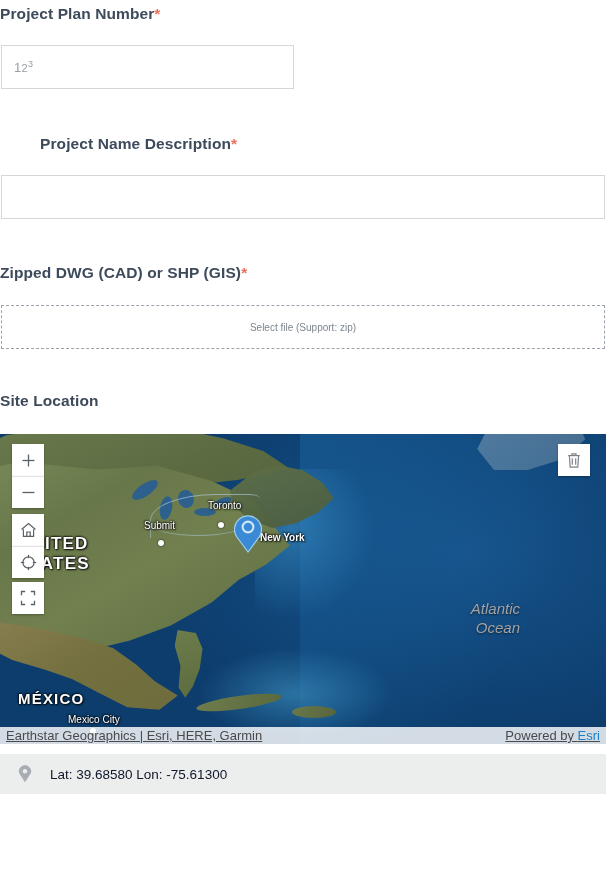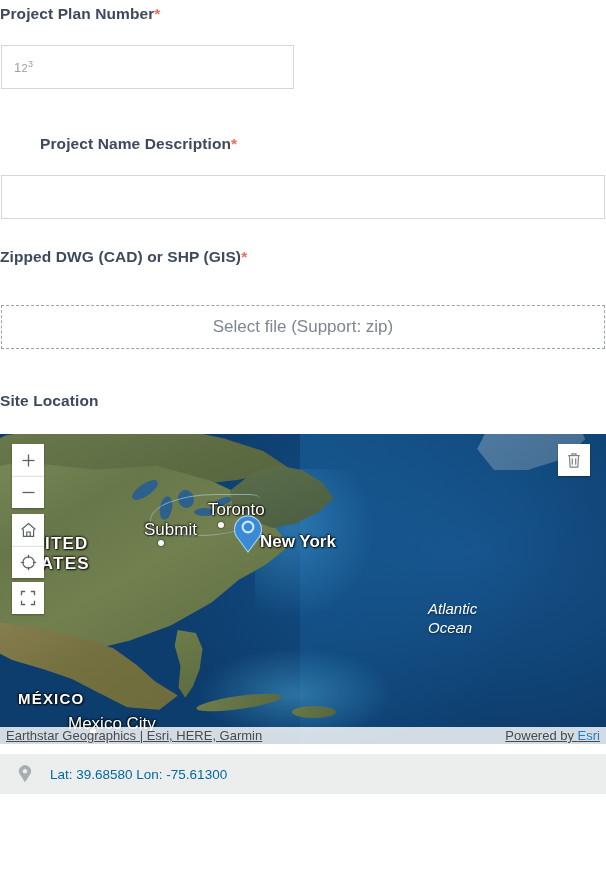--- a/index.html
+++ b/index.html
@@ -39,21 +39,21 @@
   .ph-num sup { font-size: 9px; }
 
   .file-drop {
     border: 1px dashed #9aa3ad;
     background: #fff;
     height: 44px;
     display: flex;
     align-items: center;
     justify-content: center;
     color: #7e868f;
-    font-size: 17px;
+    font-size: 10px;
   }
 
   
   .map-wrap {
     position: absolute;
     left: 0; top: 434px;
     width: 606px; height: 310px;
     overflow: hidden;
     background: #0e3f6e;
   }
@@ -142,27 +142,27 @@
   
   .m-label {
     position: absolute;
     color: #fff;
     font-family: "Liberation Sans", sans-serif;
     text-shadow: 0 0 2px #000, 1px 1px 2px rgba(0,0,0,.85), -1px -1px 2px rgba(0,0,0,.6);
     white-space: nowrap;
     pointer-events: none;
   }
   .m-country { font-weight: bold; letter-spacing: 1.2px; font-size: 17px; }
-  .m-city { font-size: 17px; }
+  .m-city { font-size: 10px; }
   .m-ocean {
     position: absolute;
-    color: #ffffff;
+    color: #a3a3a3;
     font-style: italic;
     font-size: 15px;
-    text-align: left;
+    text-align: right;
     line-height: 1.25;
     text-shadow: 0 1px 2px rgba(0,0,0,.55);
     white-space: pre-line;
     pointer-events: none;
   }
   .city-dot {
     position: absolute; width: 6px; height: 6px;
     background: #fff; border-radius: 50%;
     box-shadow: 0 0 2px rgba(0,0,0,.9);
   }
@@ -233,21 +233,21 @@
   }
   .attrib a { color: #1b7fc4; text-decoration: none; }
 
   .coord-bar {
     position: absolute;
     left: 0; top: 754px;
     width: 606px; height: 40px;
     background: #eceded;
     display: flex; align-items: center;
     padding-left: 18px;
-    color: #0369a1;
+    color: #0f172a;
     font-size: 13.5px;
   }
   .coord-pin { margin-right: 18px; display: flex; color: #9aa0a5; }
 
   .submit-btn {
     position: absolute;
     left: 246px; top: 843px;
     width: 110px; height: 40px;
     background: #3d5571;
     color: #fde047;
@@ -269,21 +269,21 @@
     <span class="ph-num">1<span style="font-size:11px;">2</span><sup>3</sup></span>
   </div>
 
   <div style="position:absolute;left:0;top:136px;padding-left:40px;">
     <div class="field-label"><span>Project Name Description</span><span class="req-star">*</span></div>
   </div>
   <div class="text-input" style="position:absolute;left:1px;top:175px;width:604px;">
     <span style="color:#9aa0a6;font-size:13px;"></span>
   </div>
 
-  <div style="position:absolute;left:0;top:249px;">
+  <div style="position:absolute;left:0;top:265px;">
     <div class="field-label"><span>Zipped DWG (CAD) or SHP (GIS)</span><span class="req-star">*</span></div>
   </div>
   <div class="file-drop" style="position:absolute;left:1px;top:305px;width:604px;">
     <span>Select file (Support: zip)</span>
   </div>
 
   <div style="position:absolute;left:0;top:393px;">
     <div class="field-label">Site Location</div>
   </div>
 

